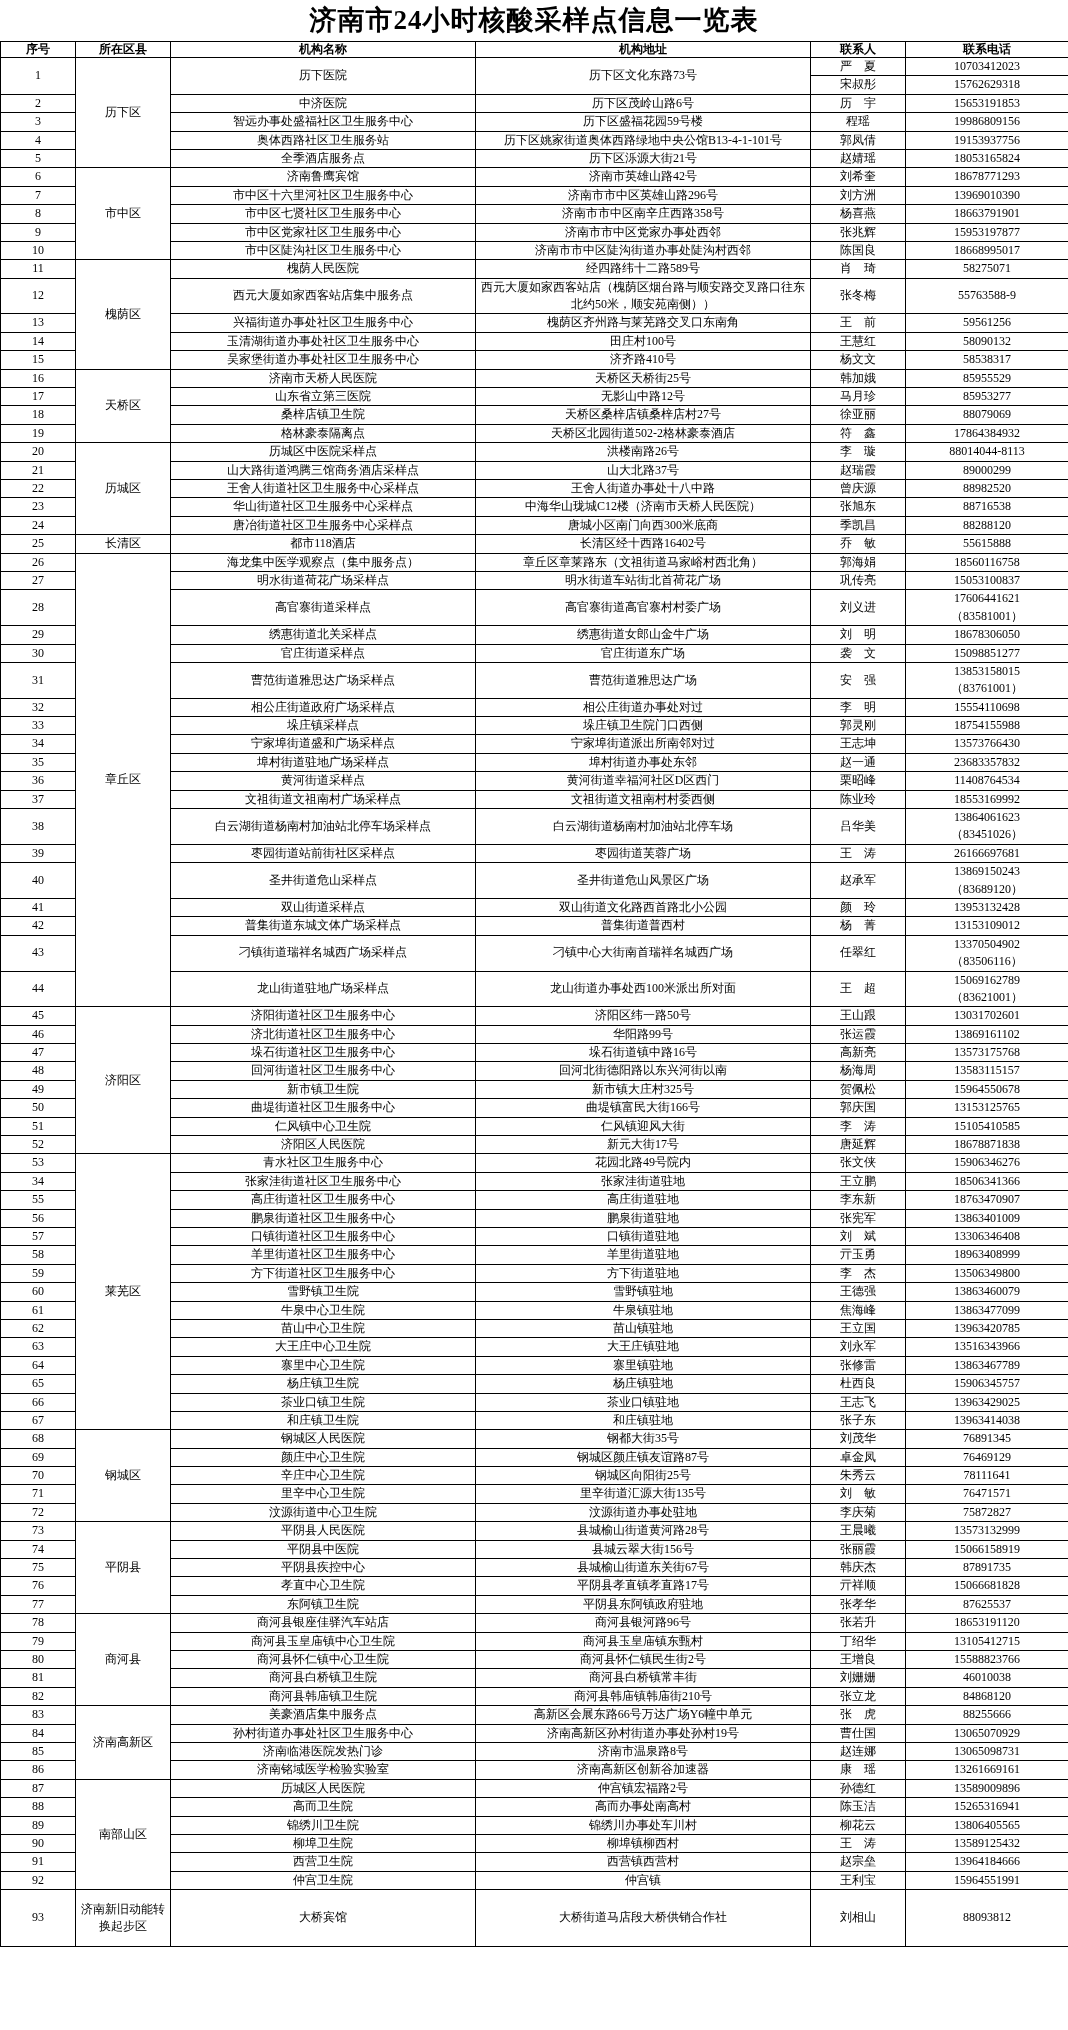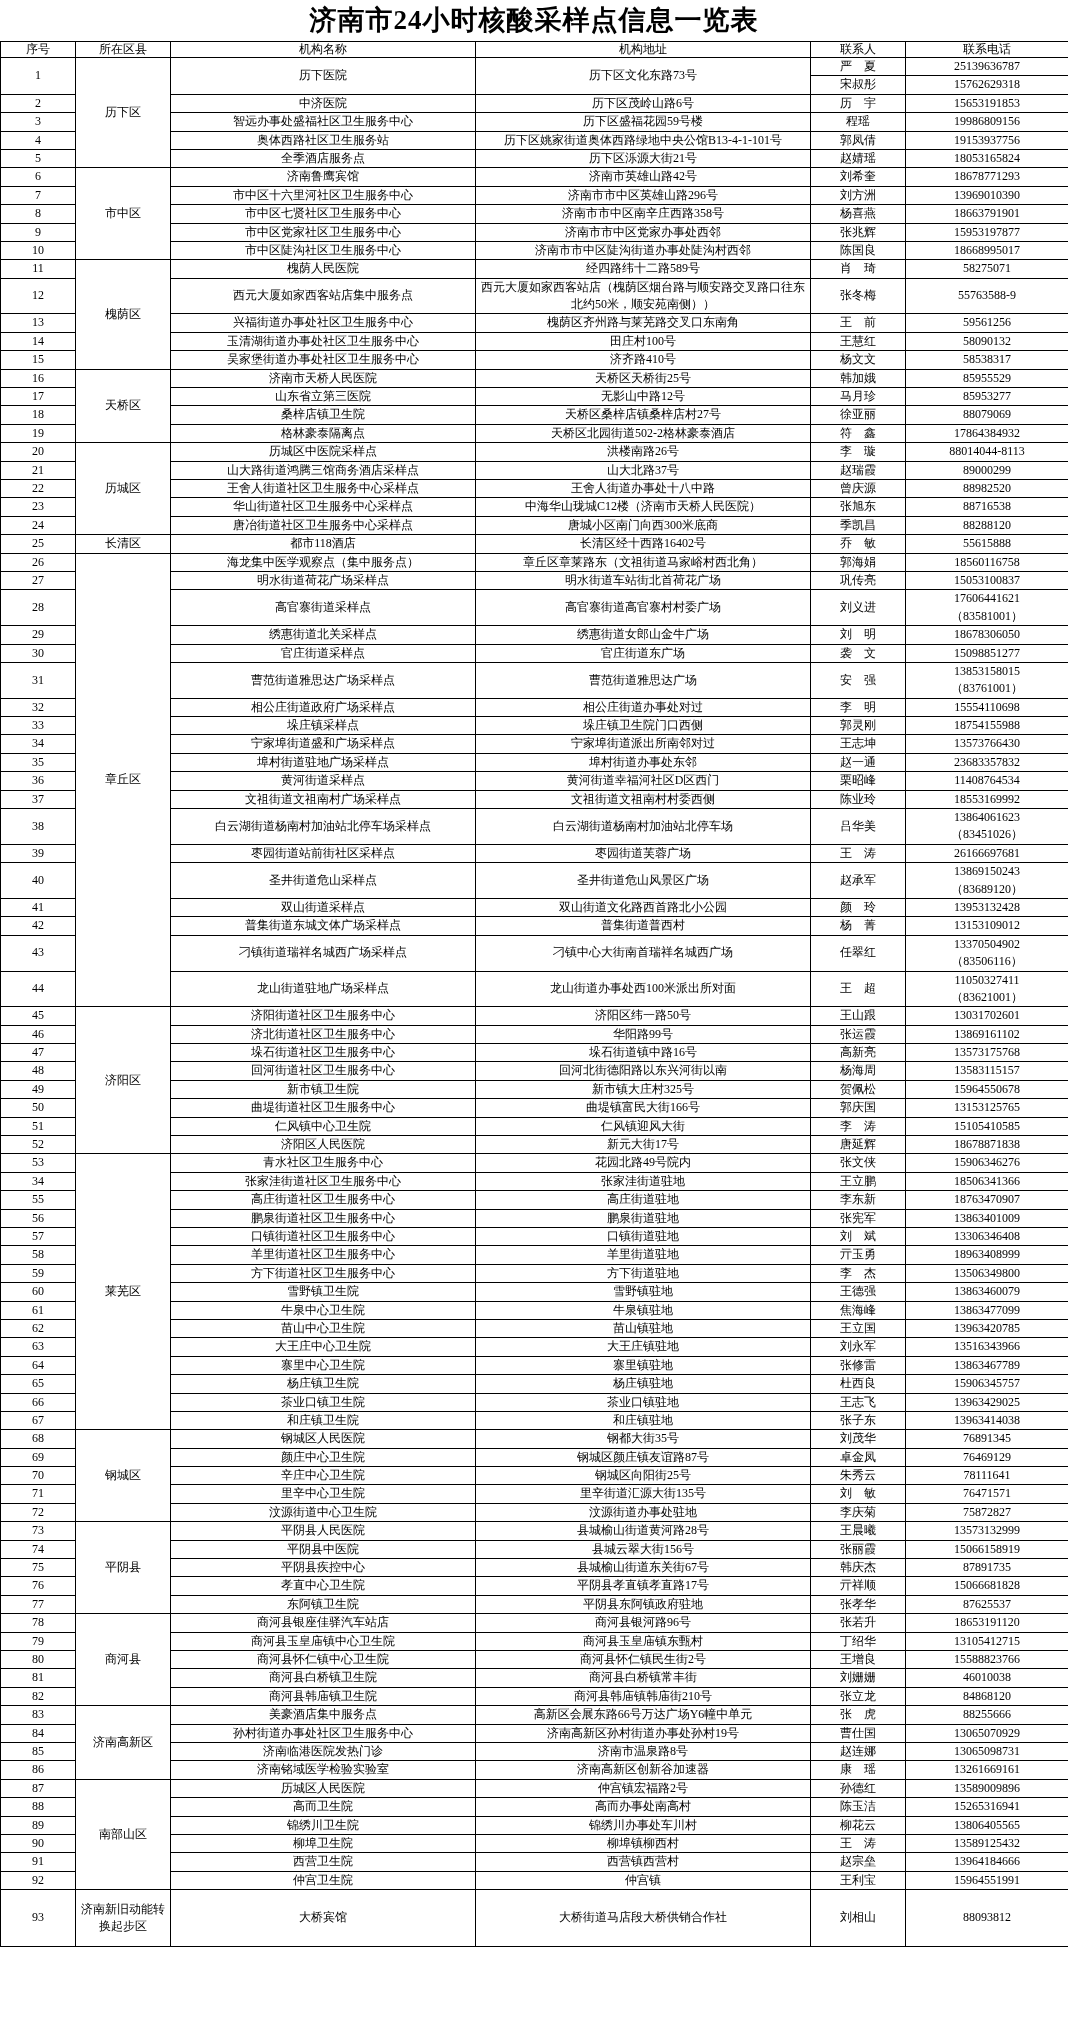--- a/index.html
+++ b/index.html
@@ -1,20 +1,20 @@
 <!DOCTYPE html>
 <html><head>
 <meta charset="utf-8">
 <style>
   html,body{margin:0;padding:0;background:#fff;color:#000;}
   body{width:1068px;font-family:"Liberation Serif","DejaVu Serif",serif;}
   .page-title{font-size:27px;font-weight:bold;text-align:center;padding:2px 0 3px 0;letter-spacing:1px;}
   table{border-collapse:collapse;table-layout:fixed;width:1068px;}
   th,td{border:1px solid #000;text-align:center;vertical-align:middle;font-size:12px;line-height:1.45;padding:0 2px;word-break:break-all;}
-  thead th{font-weight:normal;height:15px;padding:0;line-height:15px;}
+  thead th{font-weight:bold;height:15px;padding:0;line-height:15px;}
   tr.tall td{height:56px;}
   col.c-no{width:75px;}
   col.c-district{width:95px;}
   col.c-name{width:305px;}
   col.c-addr{width:335px;}
   col.c-person{width:95px;}
   col.c-phone{width:163px;}
 </style>
 </head>
 <body>
@@ -41,21 +41,21 @@
     </tr>
   </thead>
   <tbody>
       <tr>
         <td rowspan="2">1</td>
         <td rowspan="6">历下区</td>
         <td rowspan="2">历下医院</td>
         <td rowspan="2">历下区文化东路73号</td>
         <td>严　夏</td>
         <td>
-          <div>25139636787</div>
+          <div>10703412023</div>
         </td>
       </tr>
       <tr>
         <td>宋叔彤</td>
         <td>
           <div>15762629318</div>
         </td>
       </tr>
       <tr>
         <td>2</td>
@@ -445,21 +445,21 @@
           <div>13370504902</div>
           <div>（83506116）</div>
         </td>
       </tr>
       <tr>
         <td>44</td>
         <td>龙山街道驻地广场采样点</td>
         <td>龙山街道办事处西100米派出所对面</td>
         <td>王　超</td>
         <td>
-          <div>11050327411</div>
+          <div>15069162789</div>
           <div>（83621001）</div>
         </td>
       </tr>
       <tr>
         <td>45</td>
         <td rowspan="8">济阳区</td>
         <td>济阳街道社区卫生服务中心</td>
         <td>济阳区纬一路50号</td>
         <td>王山跟</td>
         <td>

